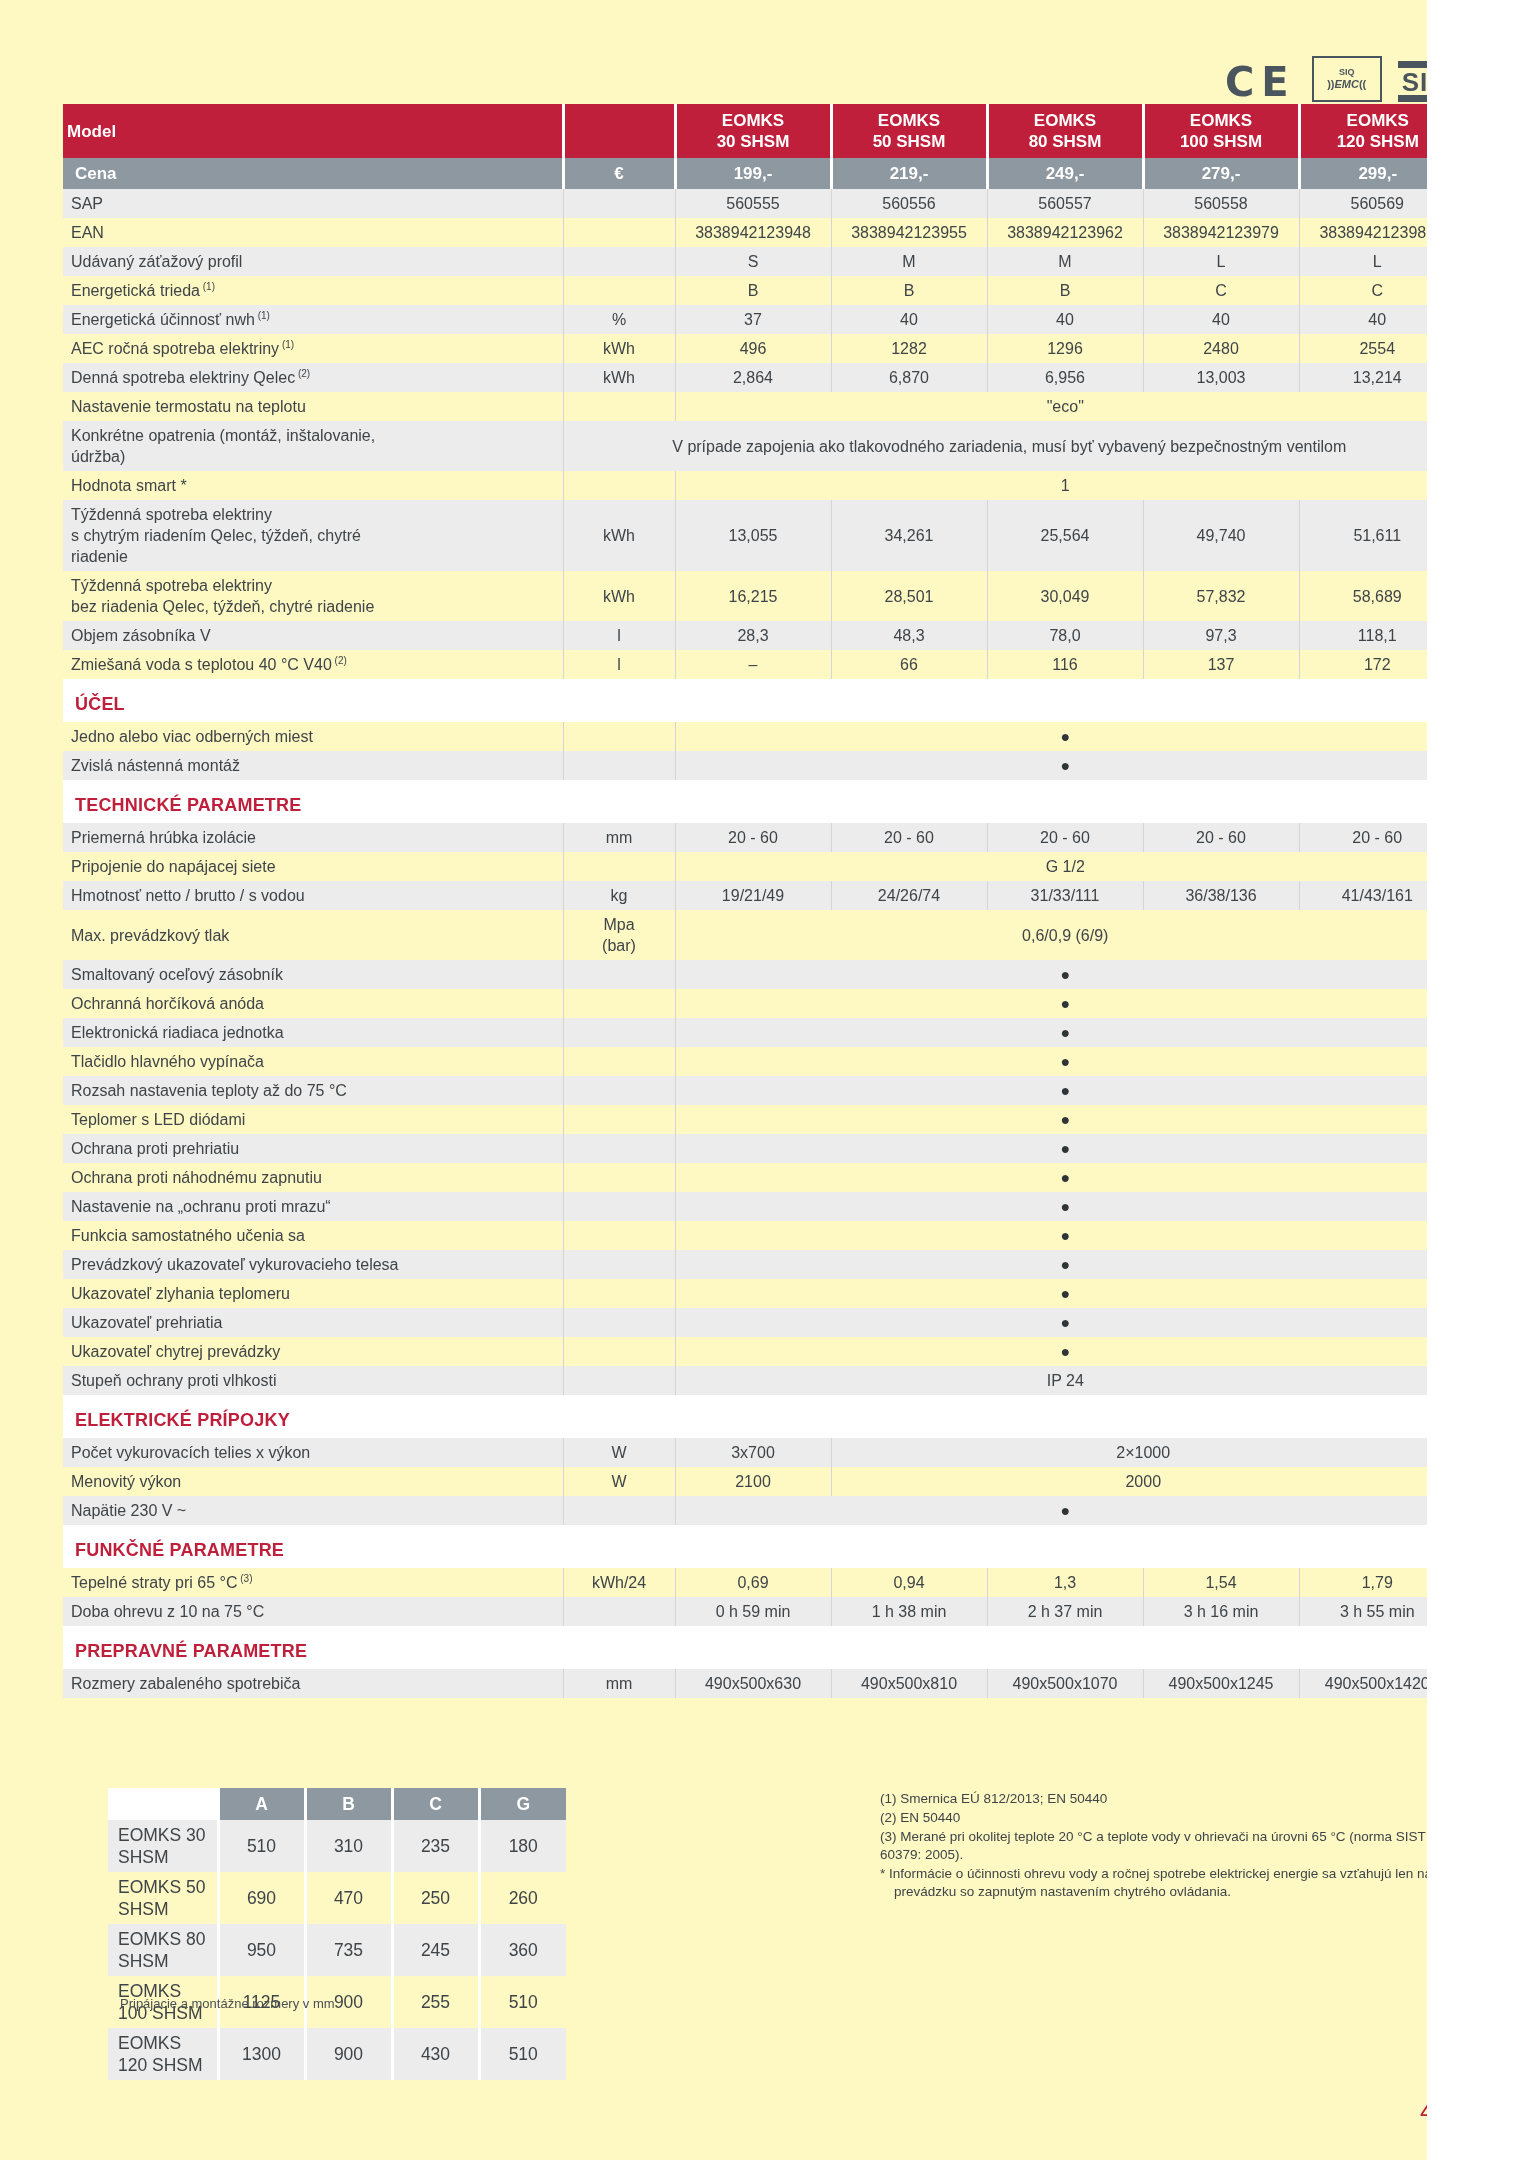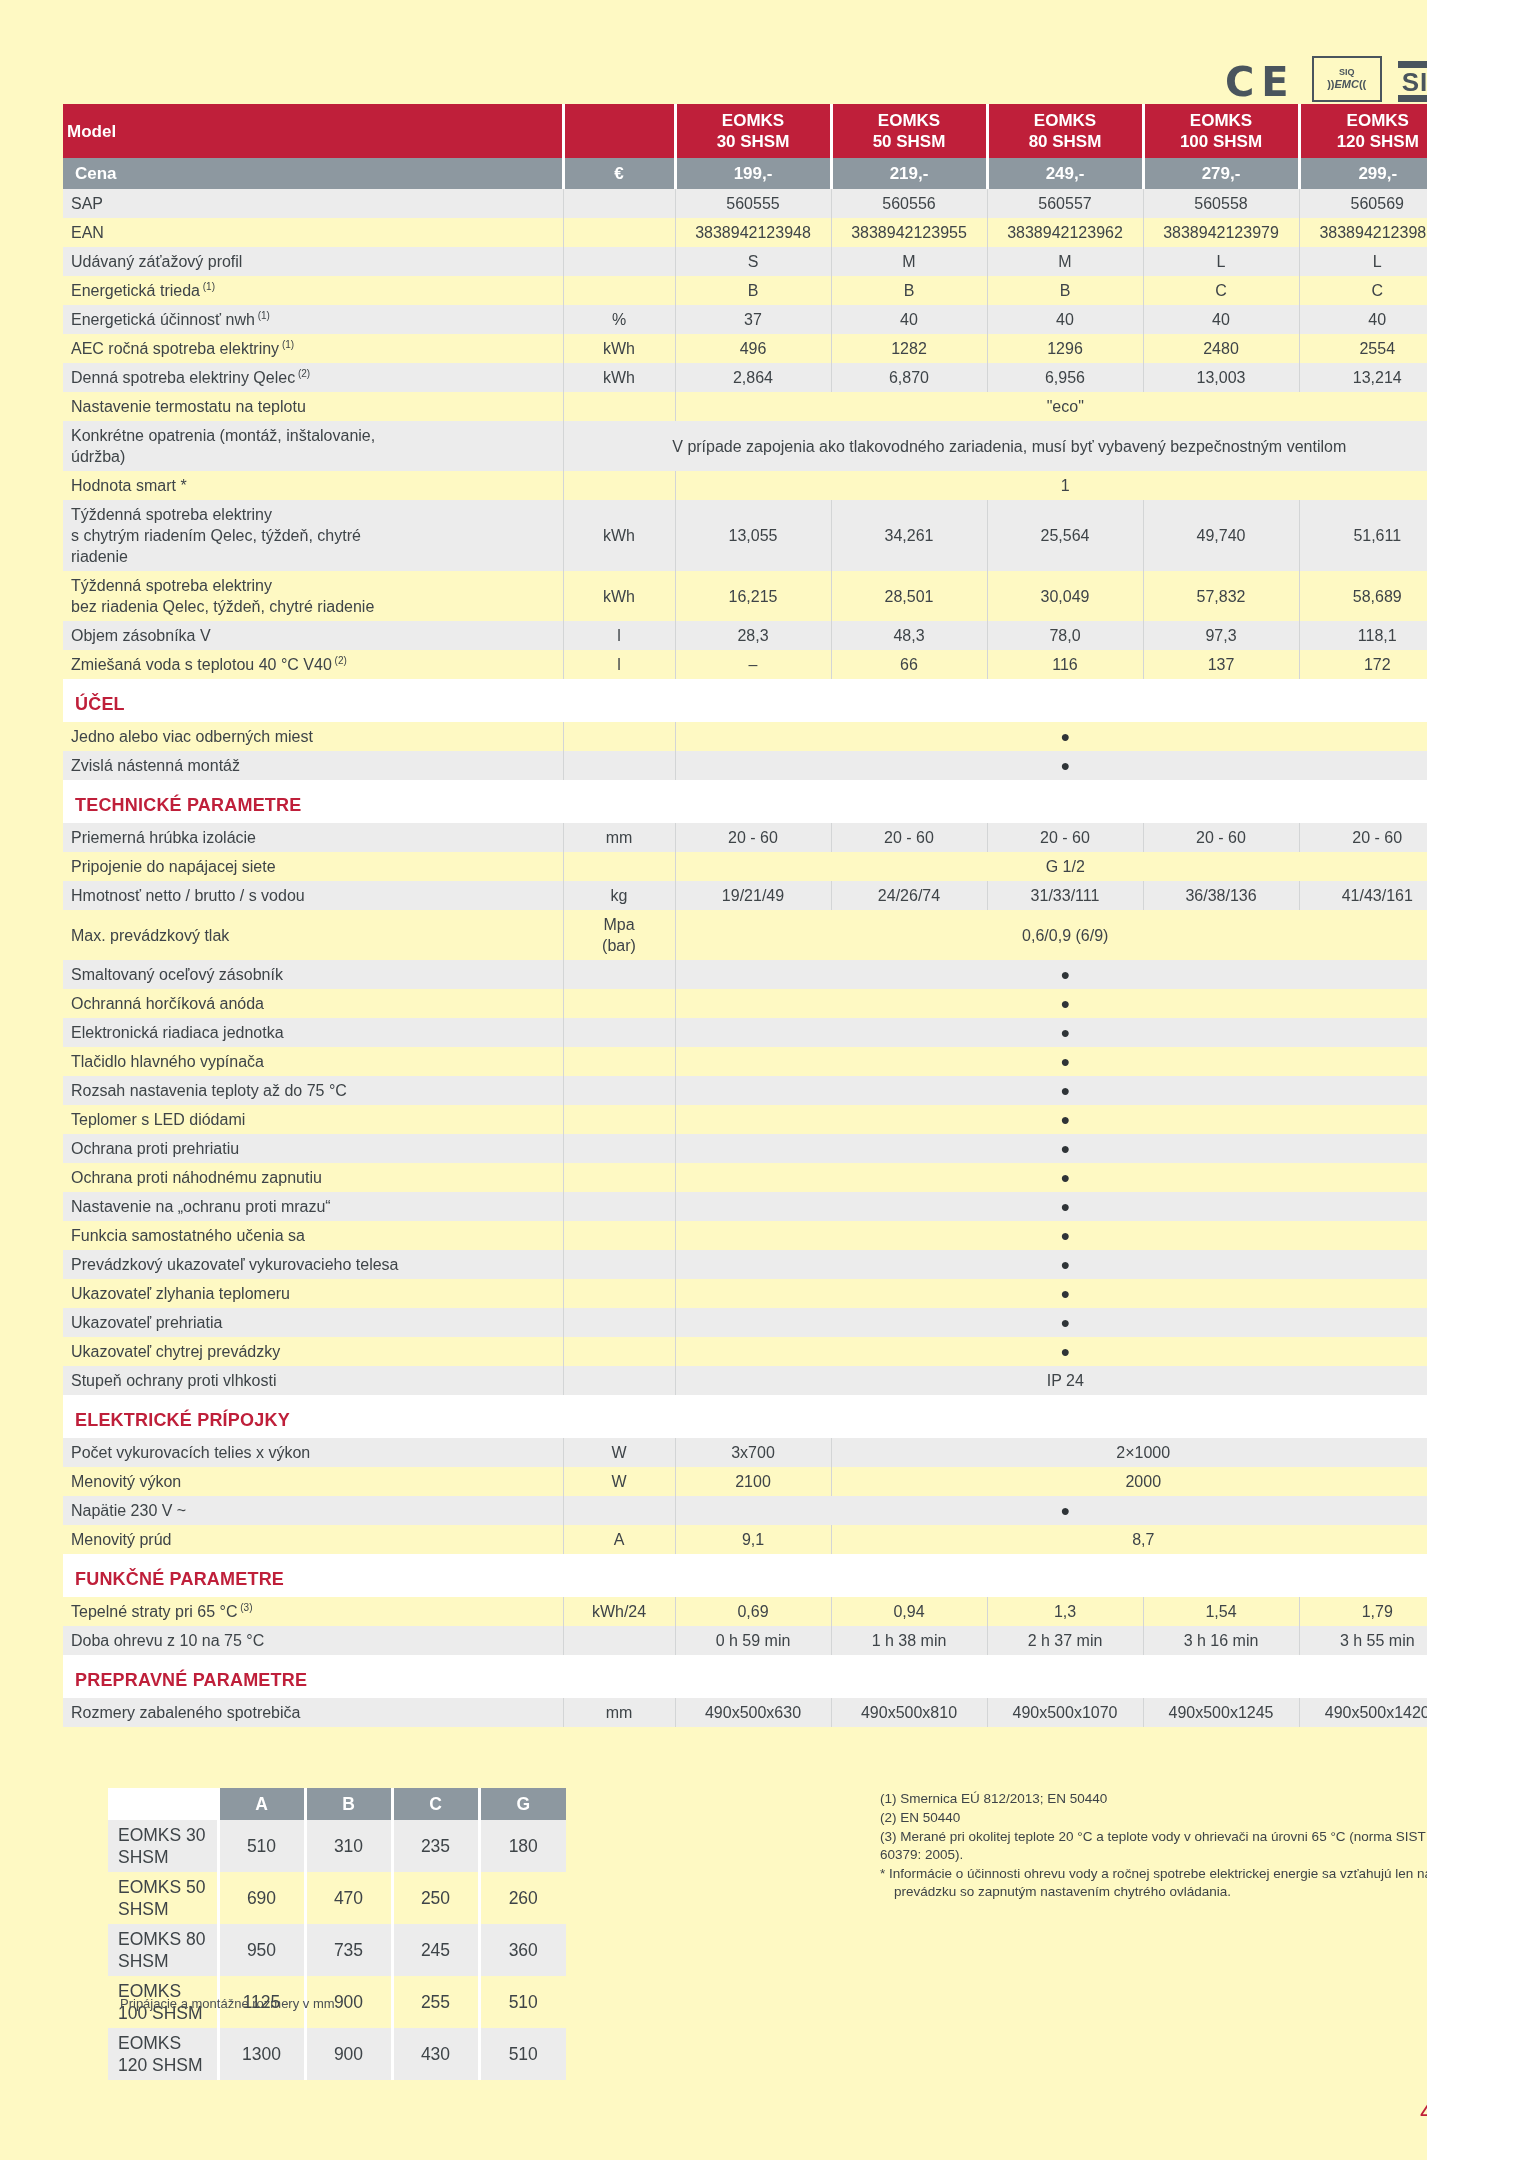--- a/index.html
+++ b/index.html
@@ -365,26 +365,20 @@
             <td class="lbl">Menovitý výkon</td>
             <td class="u">W</td>
             <td class="v">2100</td>
             <td class="v" colspan="4">2000</td>
           </tr>
           <tr class="shade ">
             <td class="lbl">Napätie 230 V ~</td>
             <td class="u"></td>
             <td class="v dotcell" colspan="5">●</td>
           </tr>
-          <tr>
-            <td class="lbl">Menovitý prúd</td>
-            <td class="u">A</td>
-            <td class="v">9,1</td>
-            <td class="v" colspan="4">8,7</td>
-          </tr>
           <tr class="section">
             <td colspan="7">FUNKČNÉ PARAMETRE</td>
           </tr>
           <tr>
             <td class="lbl">Tepelné straty pri 65 °C<sup> (3)</sup></td>
             <td class="u">kWh/24</td>
             <td class="v">0,69</td>
             <td class="v">0,94</td>
             <td class="v">1,3</td>
             <td class="v">1,54</td>

